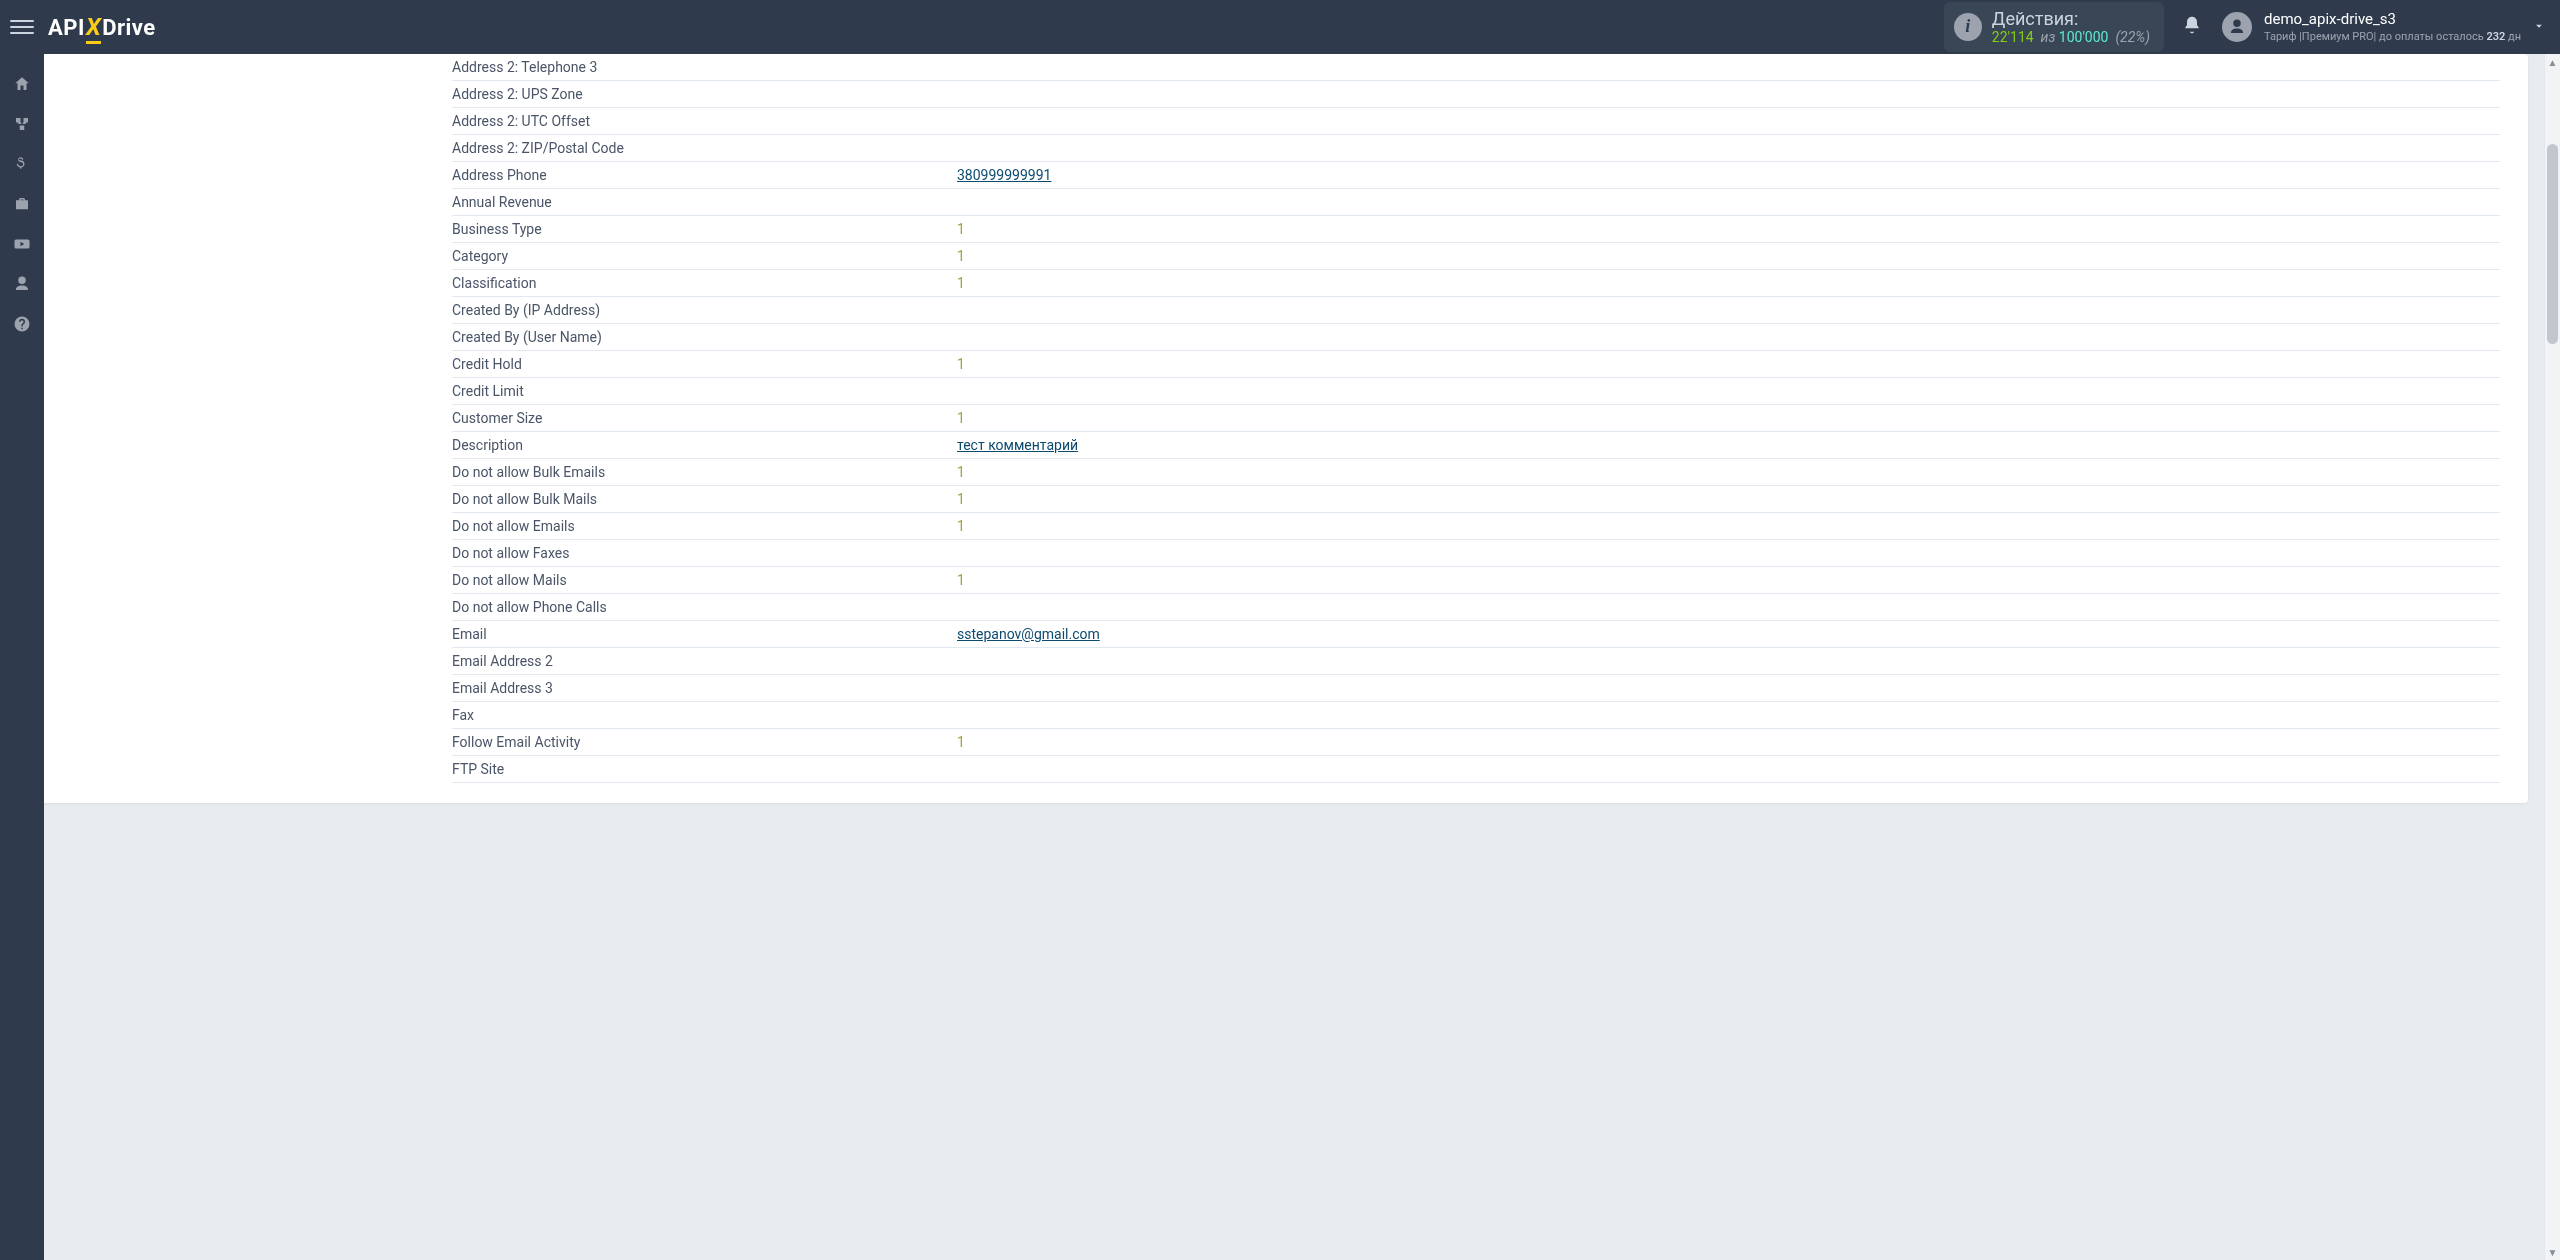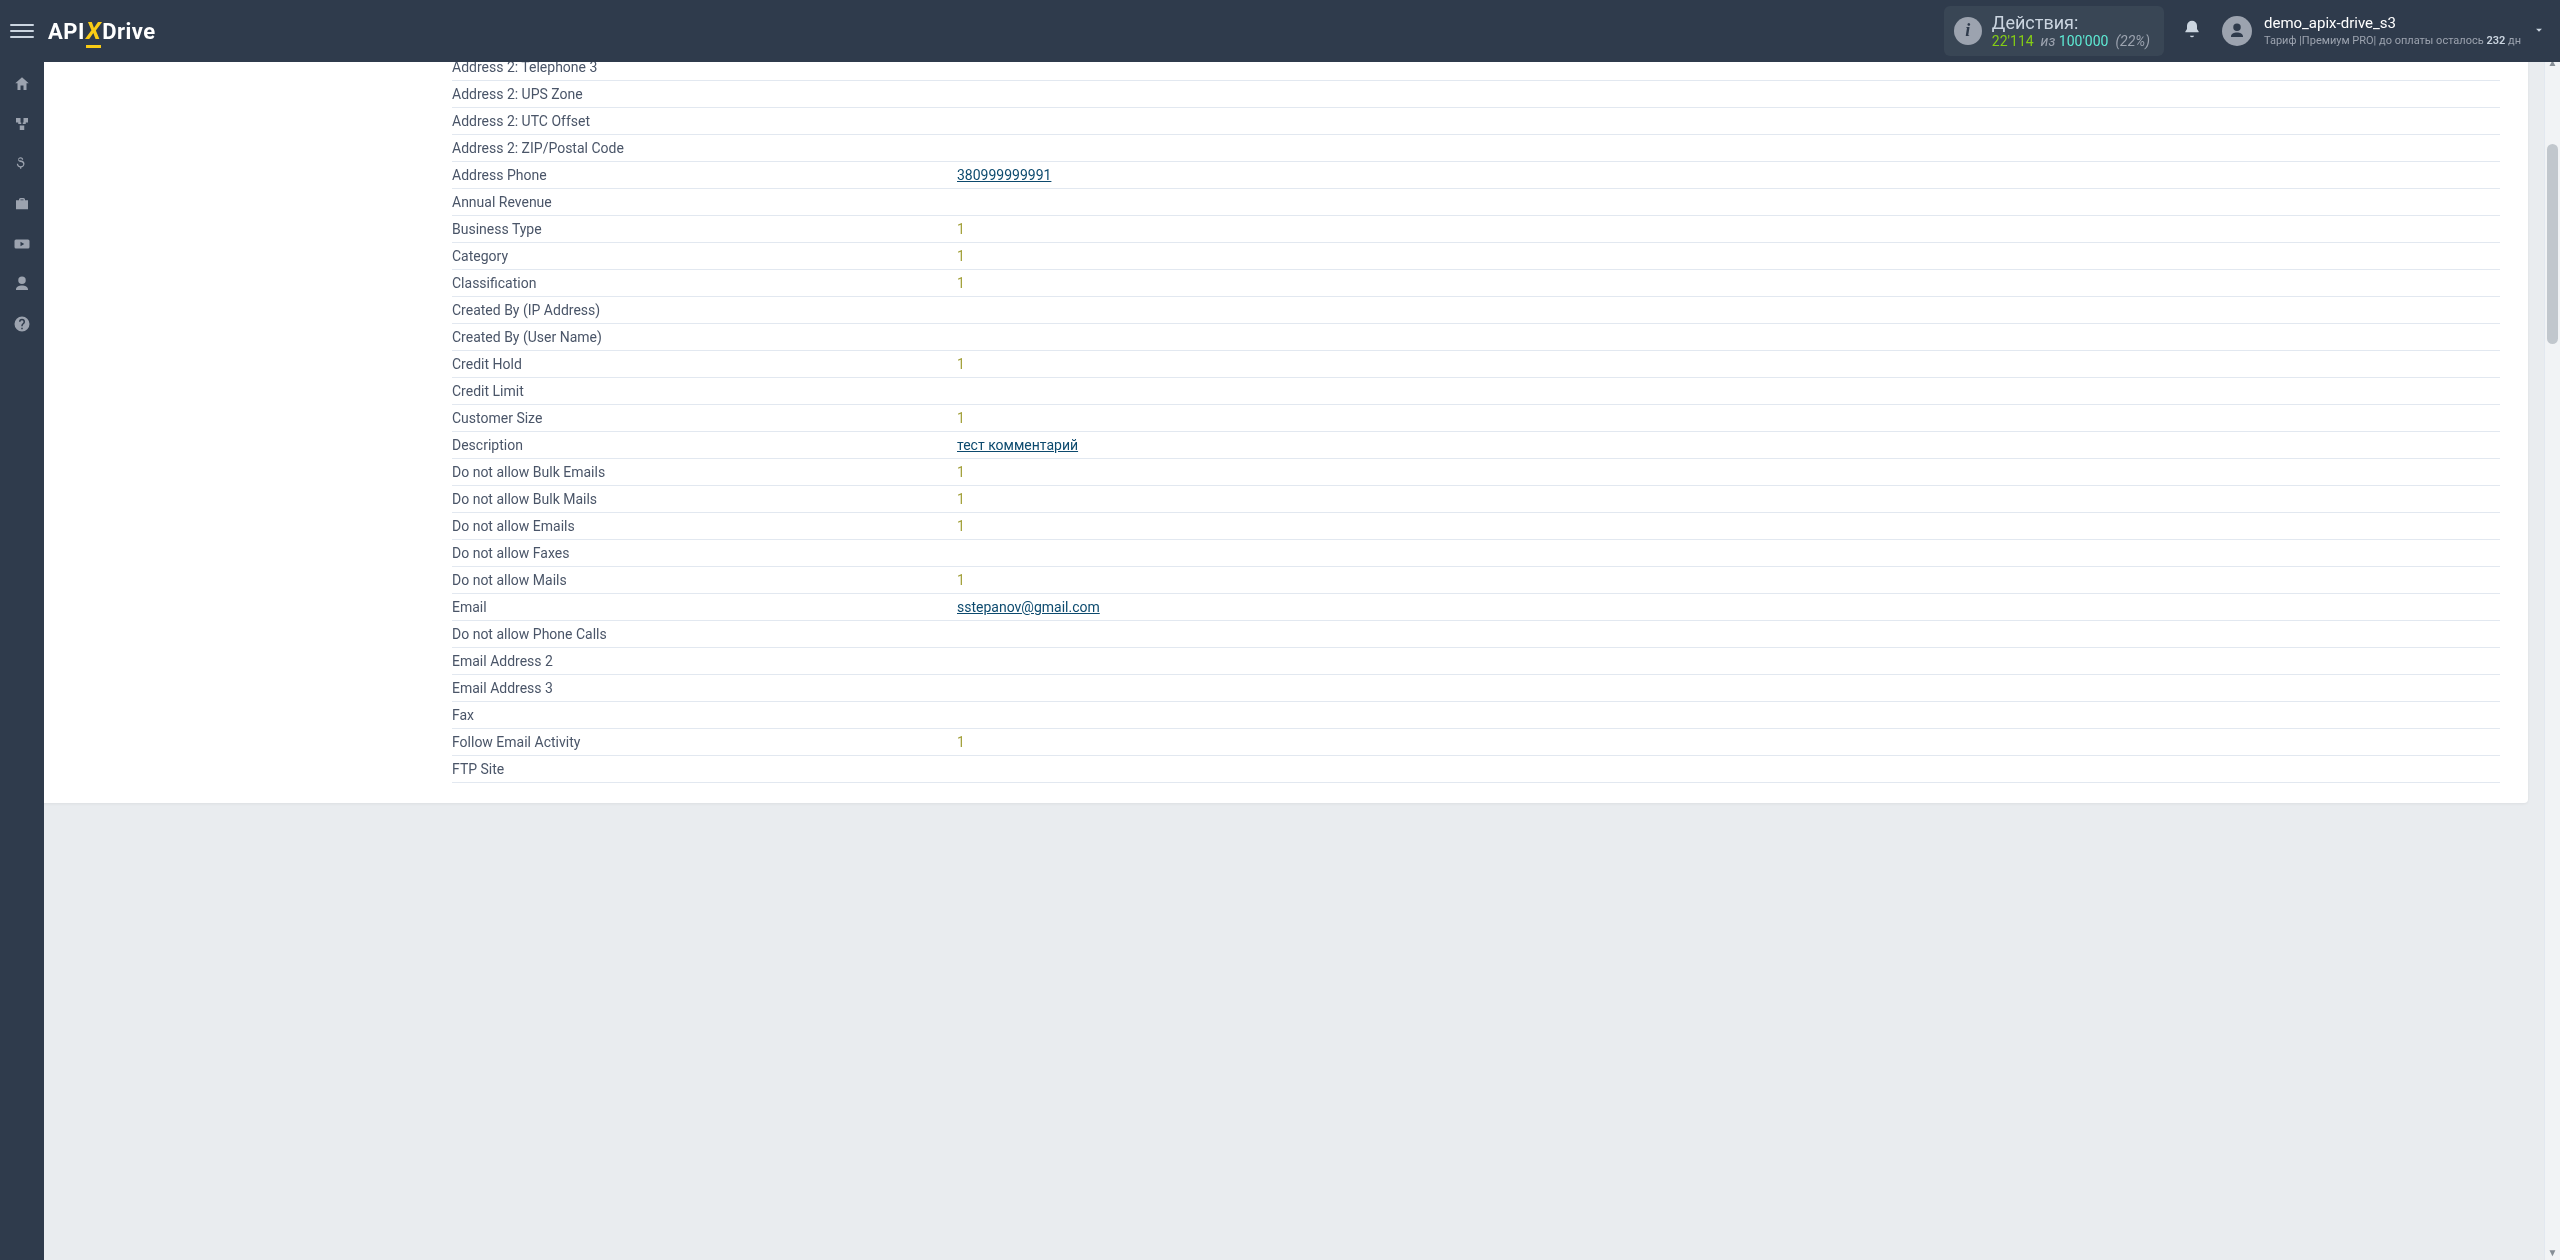--- a/index.html
+++ b/index.html
@@ -5,21 +5,21 @@
   * { margin: 0; padding: 0; box-sizing: border-box; }
   body {
     font-family: -apple-system, BlinkMacSystemFont, "Segoe UI", Roboto, "Helvetica Neue", Arial, sans-serif;
     background: #e9ecef;
     color: #4a5568;
     font-size: 14px;
   }
   .header {
     position: fixed;
     top: 0; left: 0; right: 0;
-    height: 62px;
+    height: 54px;
     background: #2f3b4c;
     display: flex;
     align-items: center;
     z-index: 100;
     padding-left: 10px;
   }
   .hamburger {
     width: 24px; height: 24px;
     display: flex; flex-direction: column; justify-content: center; gap: 4px;
     margin-right: 14px;
@@ -305,26 +305,26 @@
         </div>
         <div class="field-row">
           <div class="field-label">Do not allow Faxes</div>
           <div class="field-value "></div>
         </div>
         <div class="field-row">
           <div class="field-label">Do not allow Mails</div>
           <div class="field-value val-olive">1</div>
         </div>
         <div class="field-row">
+          <div class="field-label">Do not allow Phone Calls</div>
+          <div class="field-value "></div>
+        </div>
+        <div class="field-row">
           <div class="field-label">Email</div>
           <div class="field-value val-gray">sstepanov@gmail.com</div>
-        </div>
-        <div class="field-row">
-          <div class="field-label">Do not allow Phone Calls</div>
-          <div class="field-value "></div>
         </div>
         <div class="field-row">
           <div class="field-label">Email Address 2</div>
           <div class="field-value "></div>
         </div>
         <div class="field-row">
           <div class="field-label">Email Address 3</div>
           <div class="field-value "></div>
         </div>
         <div class="field-row">

